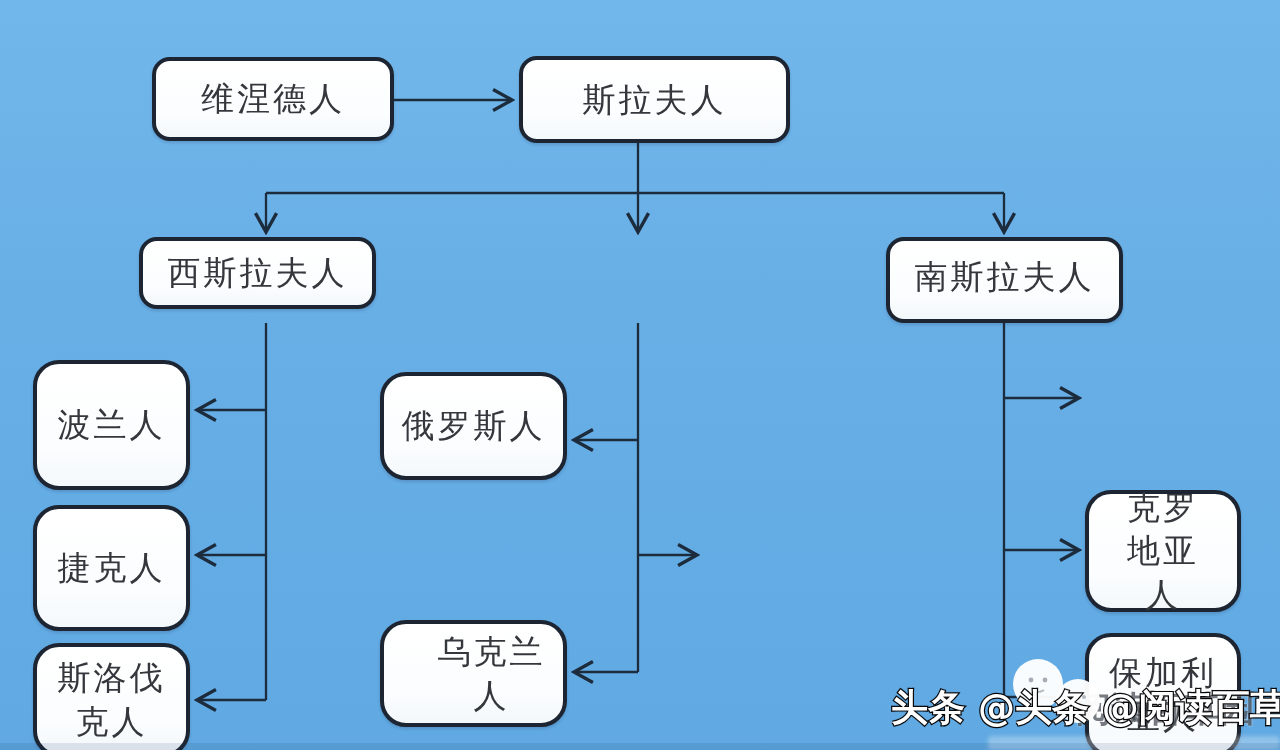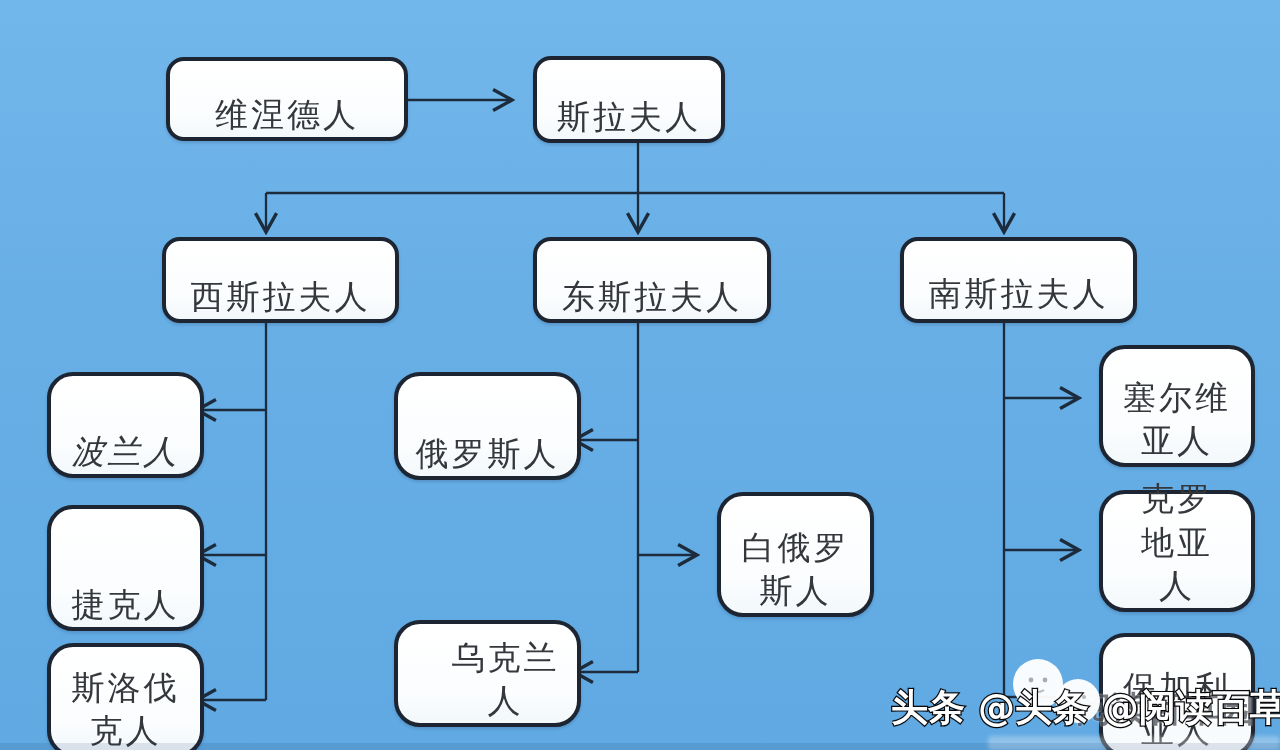--- a/index.html
+++ b/index.html
@@ -6,23 +6,22 @@
   .canvas{
     position:relative;width:1280px;height:750px;overflow:hidden;
     background:linear-gradient(180deg,#72b7eb 0%,#68afe6 40%,#60a9e2 100%);
     font-family:"DejaVu Sans",sans-serif;
   }
   svg.connectors{position:absolute;left:0;top:0;z-index:1;pointer-events:none;}
   .node{
     position:absolute;box-sizing:border-box;z-index:2;
     background:linear-gradient(180deg,#ffffff 0%,#fbfdfe 70%,#f3f8fb 100%);
     border:4px solid #1c2531;
-    display:flex;align-items:flex-end;justify-content:center;
+    display:flex;align-items:center;justify-content:center;
     box-shadow:0 2px 3px rgba(20,40,70,.18);
-    margin-left:14px;
   }
   .node span{
     font-size:33px;letter-spacing:3px;line-height:1.32;
     color:#34373c;text-align:center;font-weight:500;
   }
   .r18{border-radius:18px;}
   .r26{border-radius:26px;}
   .wm-ghost{
     position:absolute;left:1076px;top:686px;z-index:4;white-space:nowrap;
     font-size:35px;font-weight:700;letter-spacing:1px;
@@ -78,57 +77,48 @@
       <line x1="1004" y1="323" x2="1004" y2="697"></line>
       <line x1="1004" y1="398" x2="1078" y2="398" marker-end="url(#arrow)"></line>
       <line x1="1004" y1="550" x2="1078" y2="550" marker-end="url(#arrow)"></line>
       <line x1="1004" y1="697" x2="1078" y2="697" marker-end="url(#arrow)"></line>
     </g>
   </svg>
 
   <div class="node r18" style="left:152px;top:57px;width:242px;height:84px;">
     <span>维涅德人</span>
   </div>
-  <div class="node r18" style="left:519px;top:56px;width:192px;height:87px;">
+  <div class="node r18" style="left:519px;top:56px;width:271px;height:87px;">
     <span>斯拉夫人</span>
   </div>
 
-  <div class="node r18" style="left:148px;top:237px;width:237px;height:86px;">
+  <div class="node r18" style="left:139px;top:237px;width:237px;height:72px;">
     <span>西斯拉夫人</span>
-  </div>
-  <div class="node r18" style="left:519px;top:237px;width:238px;height:86px;">
-    <span>东斯拉夫人</span>
   </div>
   <div class="node r18" style="left:886px;top:237px;width:237px;height:86px;font-family:Liberation Mono, monospace;">
     <span>南斯拉夫人</span>
   </div>
 
-  <div class="node r26" style="left:33px;top:372px;width:157px;height:106px;font-style:italic;">
+  <div class="node r26" style="left:33px;top:360px;width:157px;height:130px;">
     <span>波兰人</span>
   </div>
   <div class="node r26" style="left:33px;top:505px;width:157px;height:126px;">
     <span>捷克人</span>
   </div>
   <div class="node r26" style="left:33px;top:643px;width:157px;height:114px;padding:0 14px;">
     <span>斯洛伐克人</span>
   </div>
 
   <div class="node r26" style="left:380px;top:372px;width:187px;height:108px;">
     <span>俄罗斯人</span>
   </div>
-  <div class="node r26" style="left:703px;top:492px;width:157px;height:125px;padding:0 14px;">
-    <span>白俄罗斯人</span>
-  </div>
   <div class="node r26" style="left:380px;top:620px;width:187px;height:107px;padding-left:36px;">
     <span>乌克兰人</span>
   </div>
 
-  <div class="node r26" style="left:1085px;top:345px;width:156px;height:122px;padding:0 14px;">
-    <span>塞尔维亚人</span>
-  </div>
   <div class="node r26" style="left:1085px;top:490px;width:156px;height:122px;padding:0 21px;">
     <span>克罗地亚人</span>
   </div>
   <div class="node r26" style="left:1085px;top:633px;width:156px;height:124px;padding:0 14px;">
     <span>保加利亚人</span>
   </div>
 
   <div class="wm-ghost">阅读百草园</div>
 
   <svg class="stickers" width="110" height="76" viewBox="0 0 110 76">

